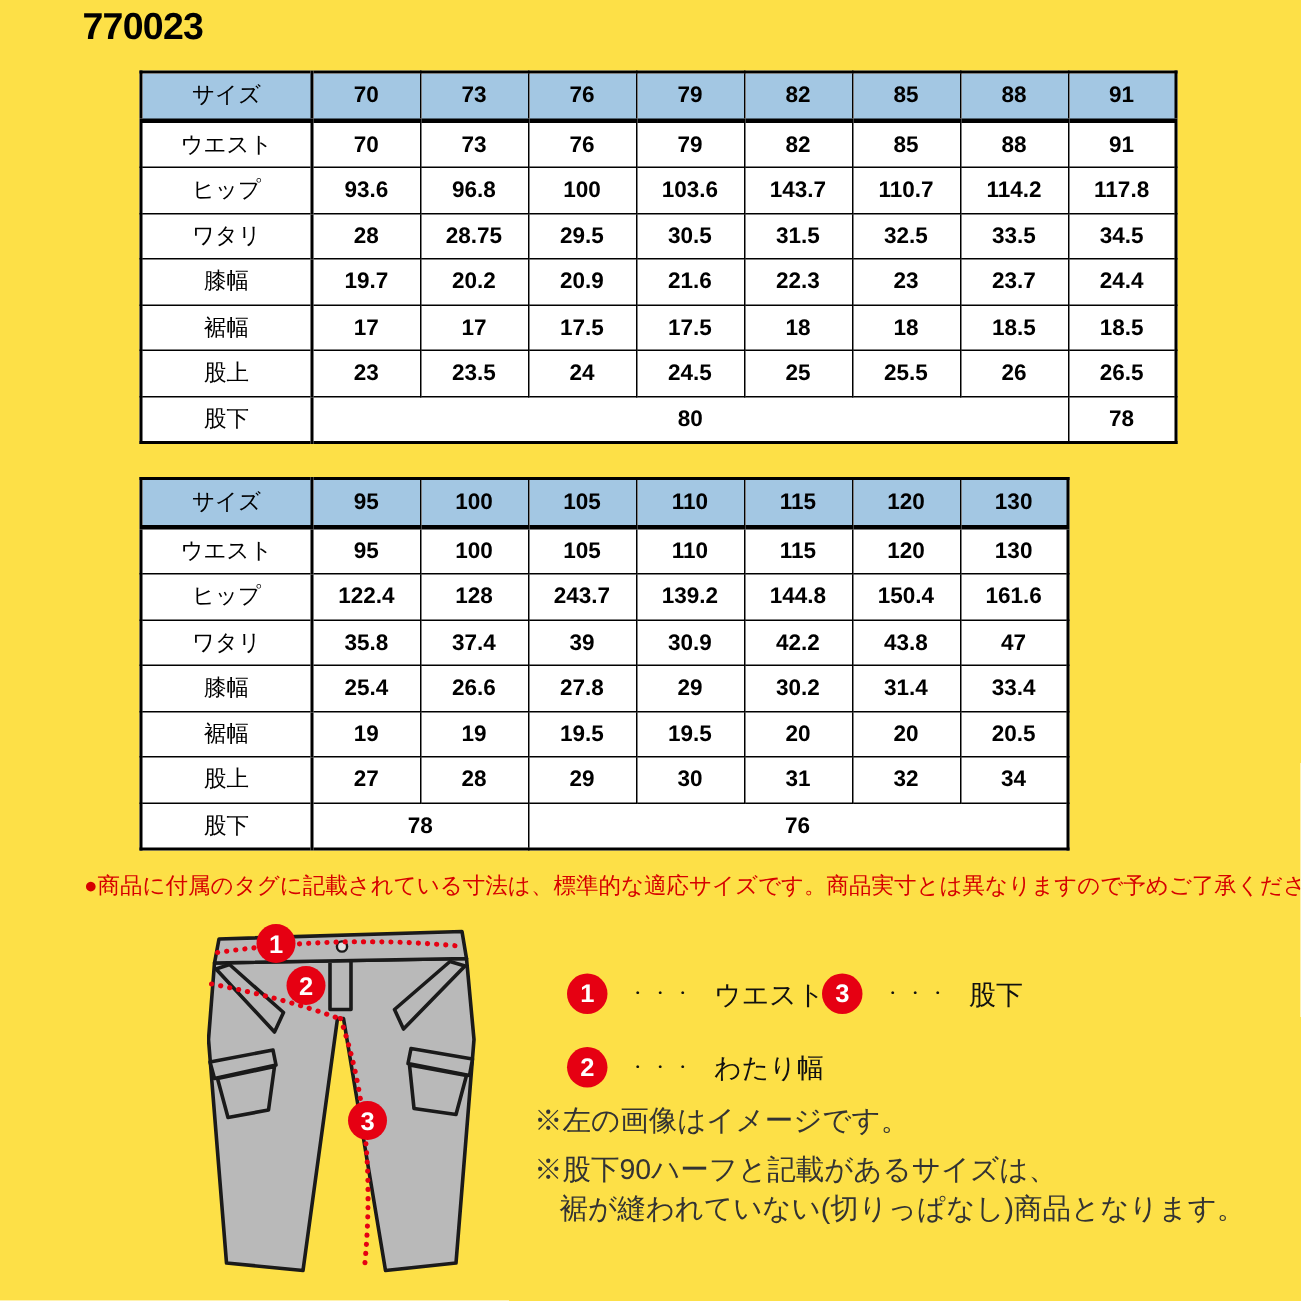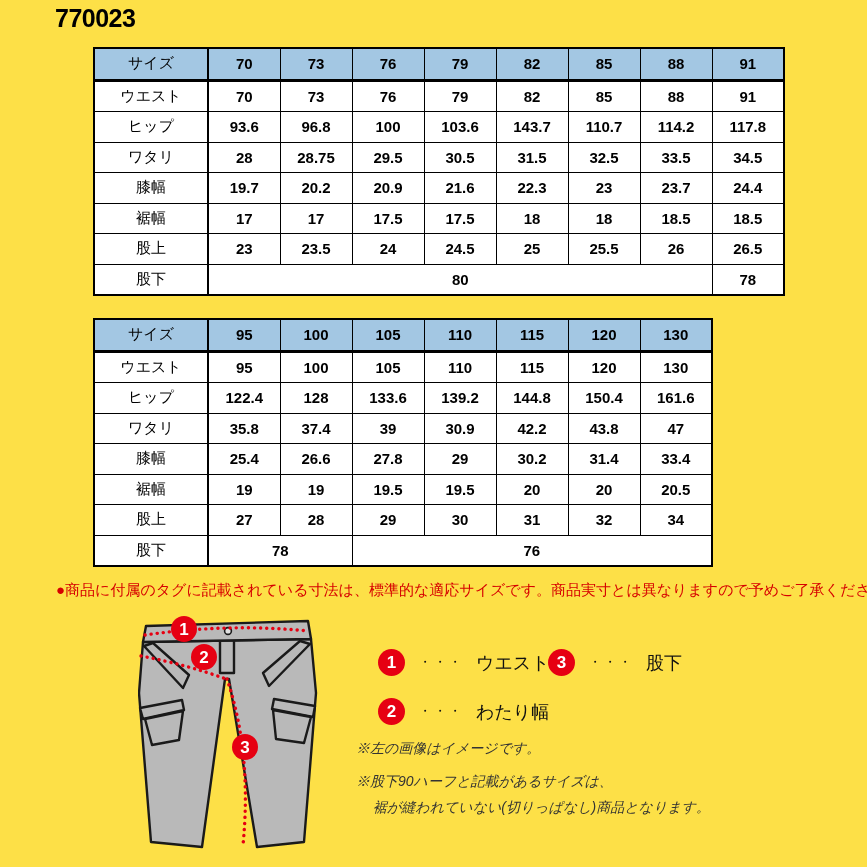--- a/index.html
+++ b/index.html
@@ -38,21 +38,21 @@
   #legend-3 { left:548px; top:649px; }
   #legend-2 { left:378px; top:698px; }
   .lg-circle {
     width:27px; height:27px; border-radius:50%; background:#e60012;
     color:#fff; font-weight:bold; font-size:17px;
     display:flex; align-items:center; justify-content:center; flex:none;
   }
   .lg-dots { margin:0 12px 0 14px; font-size:12px; letter-spacing:3px; color:#111; }
   .lg-label { font-size:18px; color:#111; white-space:nowrap; }
 
-  .notes { position:absolute; left:356px; top:735px; font-size:14px; color:#333; line-height:26px;font-style:italic; }
+  .notes { position:absolute; left:356px; top:735px; font-size:19px; color:#333; line-height:26px; }
   .notes p { margin:0 0 7px 0; }
   .notes .l2 { padding-left:17px; }
 </style>
 </head>
 <body>
 
 <div class="page">
 
   <h1 class="title">770023</h1>
 
@@ -161,21 +161,21 @@
           <td class="num">105</td>
           <td class="num">110</td>
           <td class="num">115</td>
           <td class="num">120</td>
           <td class="num">130</td>
         </tr>
         <tr>
           <td class="lbl">ヒップ</td>
           <td class="num">122.4</td>
           <td class="num">128</td>
-          <td class="num">133.6</td>
+          <td class="num">243.7</td>
           <td class="num">139.2</td>
           <td class="num">144.8</td>
           <td class="num">150.4</td>
           <td class="num">161.6</td>
         </tr>
         <tr>
           <td class="lbl">ワタリ</td>
           <td class="num">35.8</td>
           <td class="num">37.4</td>
           <td class="num">39</td>

